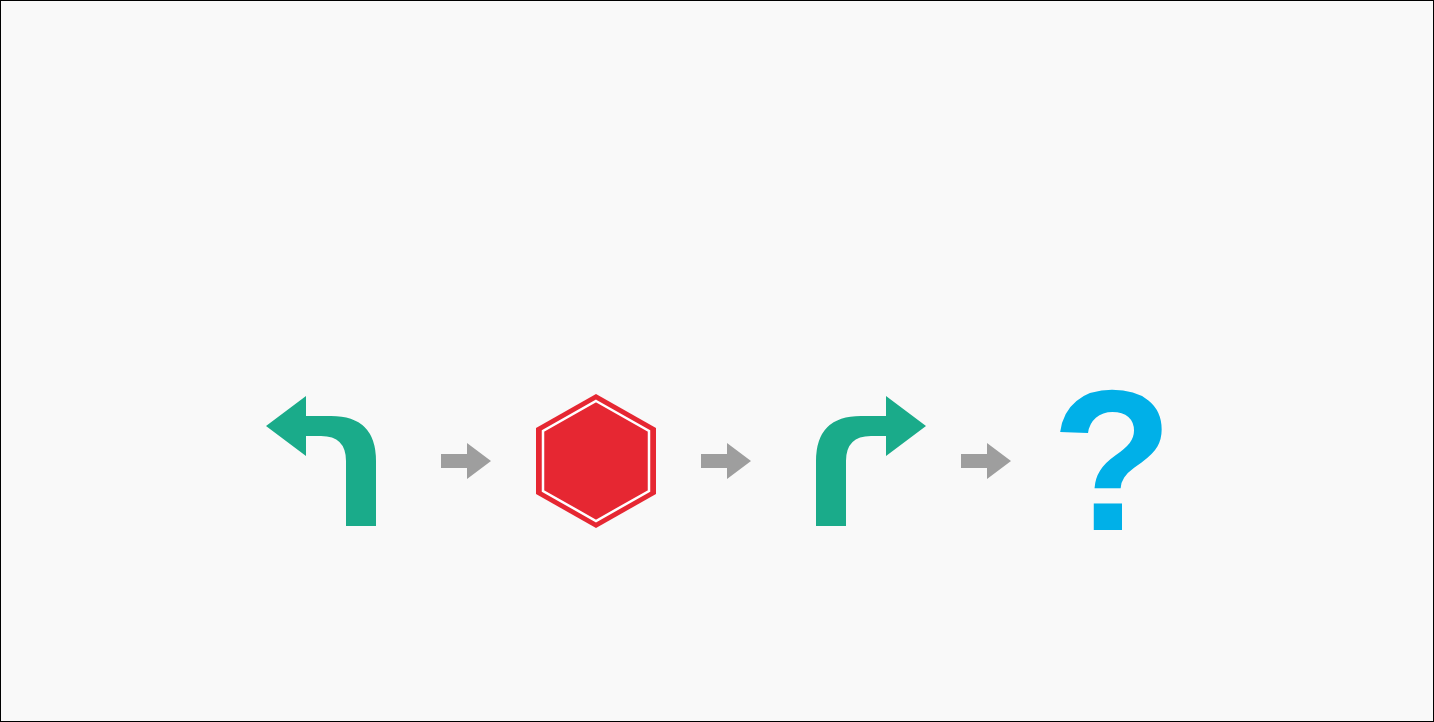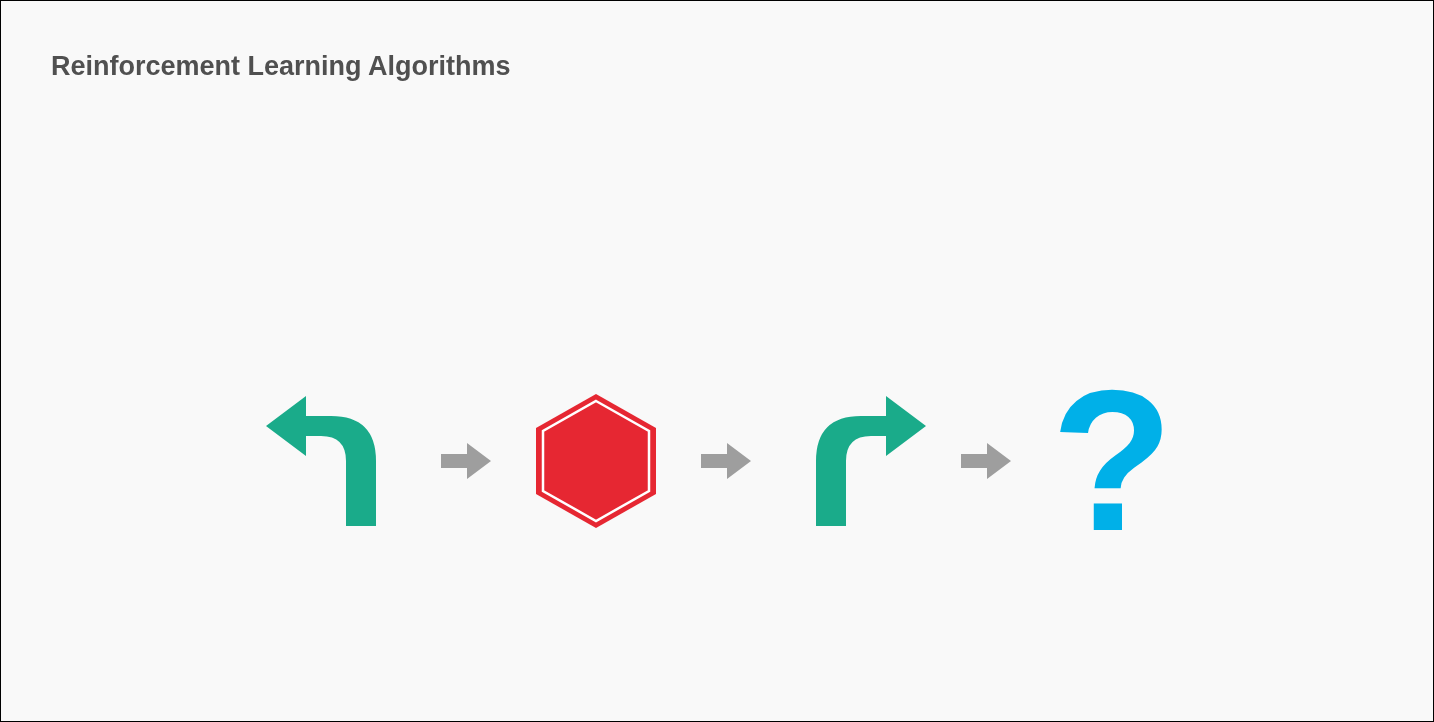--- a/index.html
+++ b/index.html
@@ -72,21 +72,20 @@
       color: #00b0e8;
       line-height: 1;
       margin-left: 10px;
       font-family: "Segoe UI", sans-serif;
     }
   </style>
 </head>
 <body>
 
 <div class="slide">
-  <h2 class="subtitle">Reinforcement Learning Algorithms</h2>
 
   <div class="sequence">
 
     <div class="item">
       <svg class="turn-left-icon" viewBox="0 0 150 150">
         <path d="M 85 140 L 85 75 Q 85 50 60 50 L 45 50 L 45 70 L 5 40 L 45 10 L 45 30 L 70 30 Q 115 30 115 75 L 115 140 Z" fill="#1aab8a"></path>
       </svg>
     </div>
 
     <div class="item">

